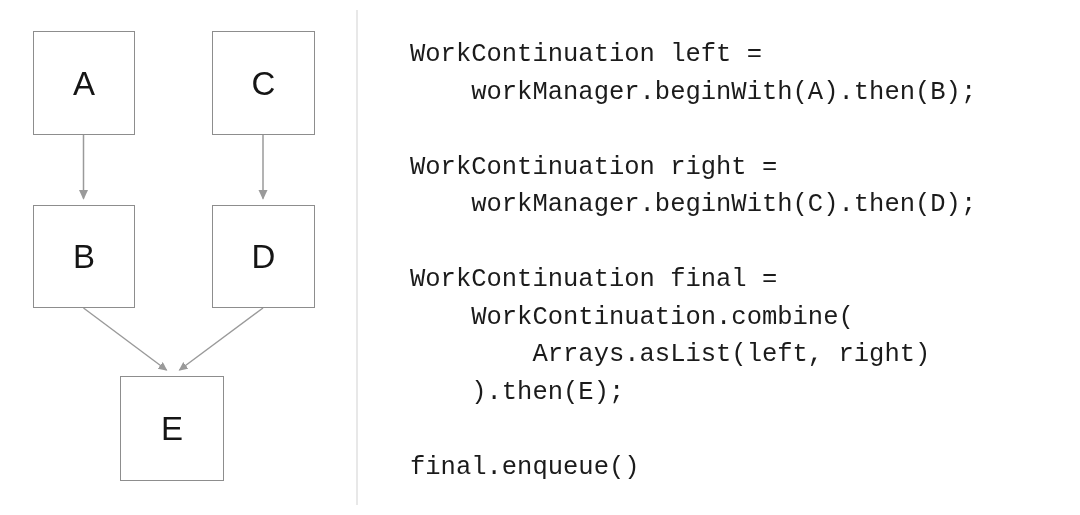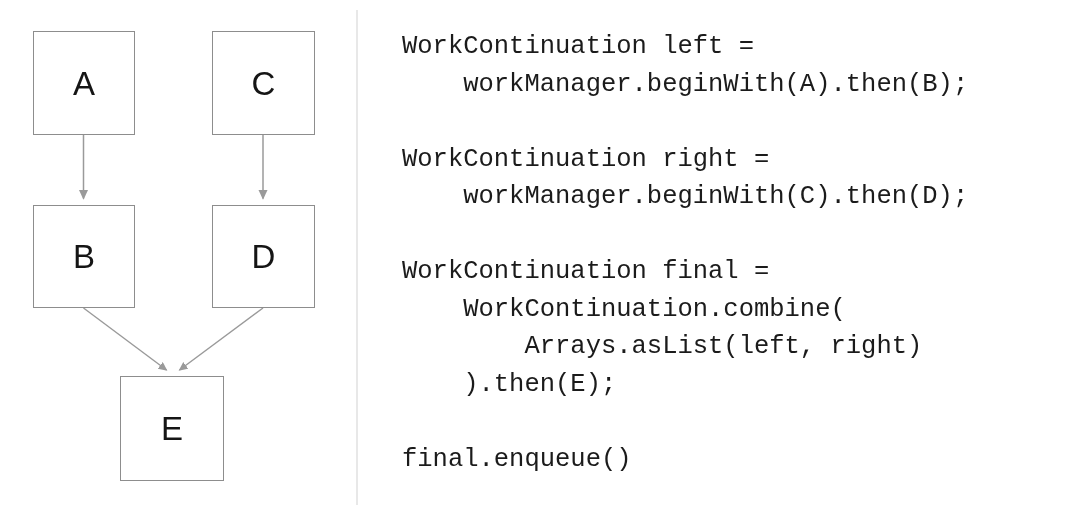--- a/index.html
+++ b/index.html
@@ -68,21 +68,21 @@
     position: absolute;
     left: 357px;
     top: 0;
     width: 723px;
     height: 515px;
   }
   #code-block {
     position: absolute;
     left: 41px;
     top: 24px;
-    margin: 4px;
+    margin: 12px;
     font-family: "Liberation Mono", "DejaVu Sans Mono", monospace;
     font-size: 25.5px;
     line-height: 37.5px;
     color: #1b1b1b;
     white-space: pre;
     letter-spacing: 0px;
     user-select: text;
   }
   .code-line {
     display: block;

